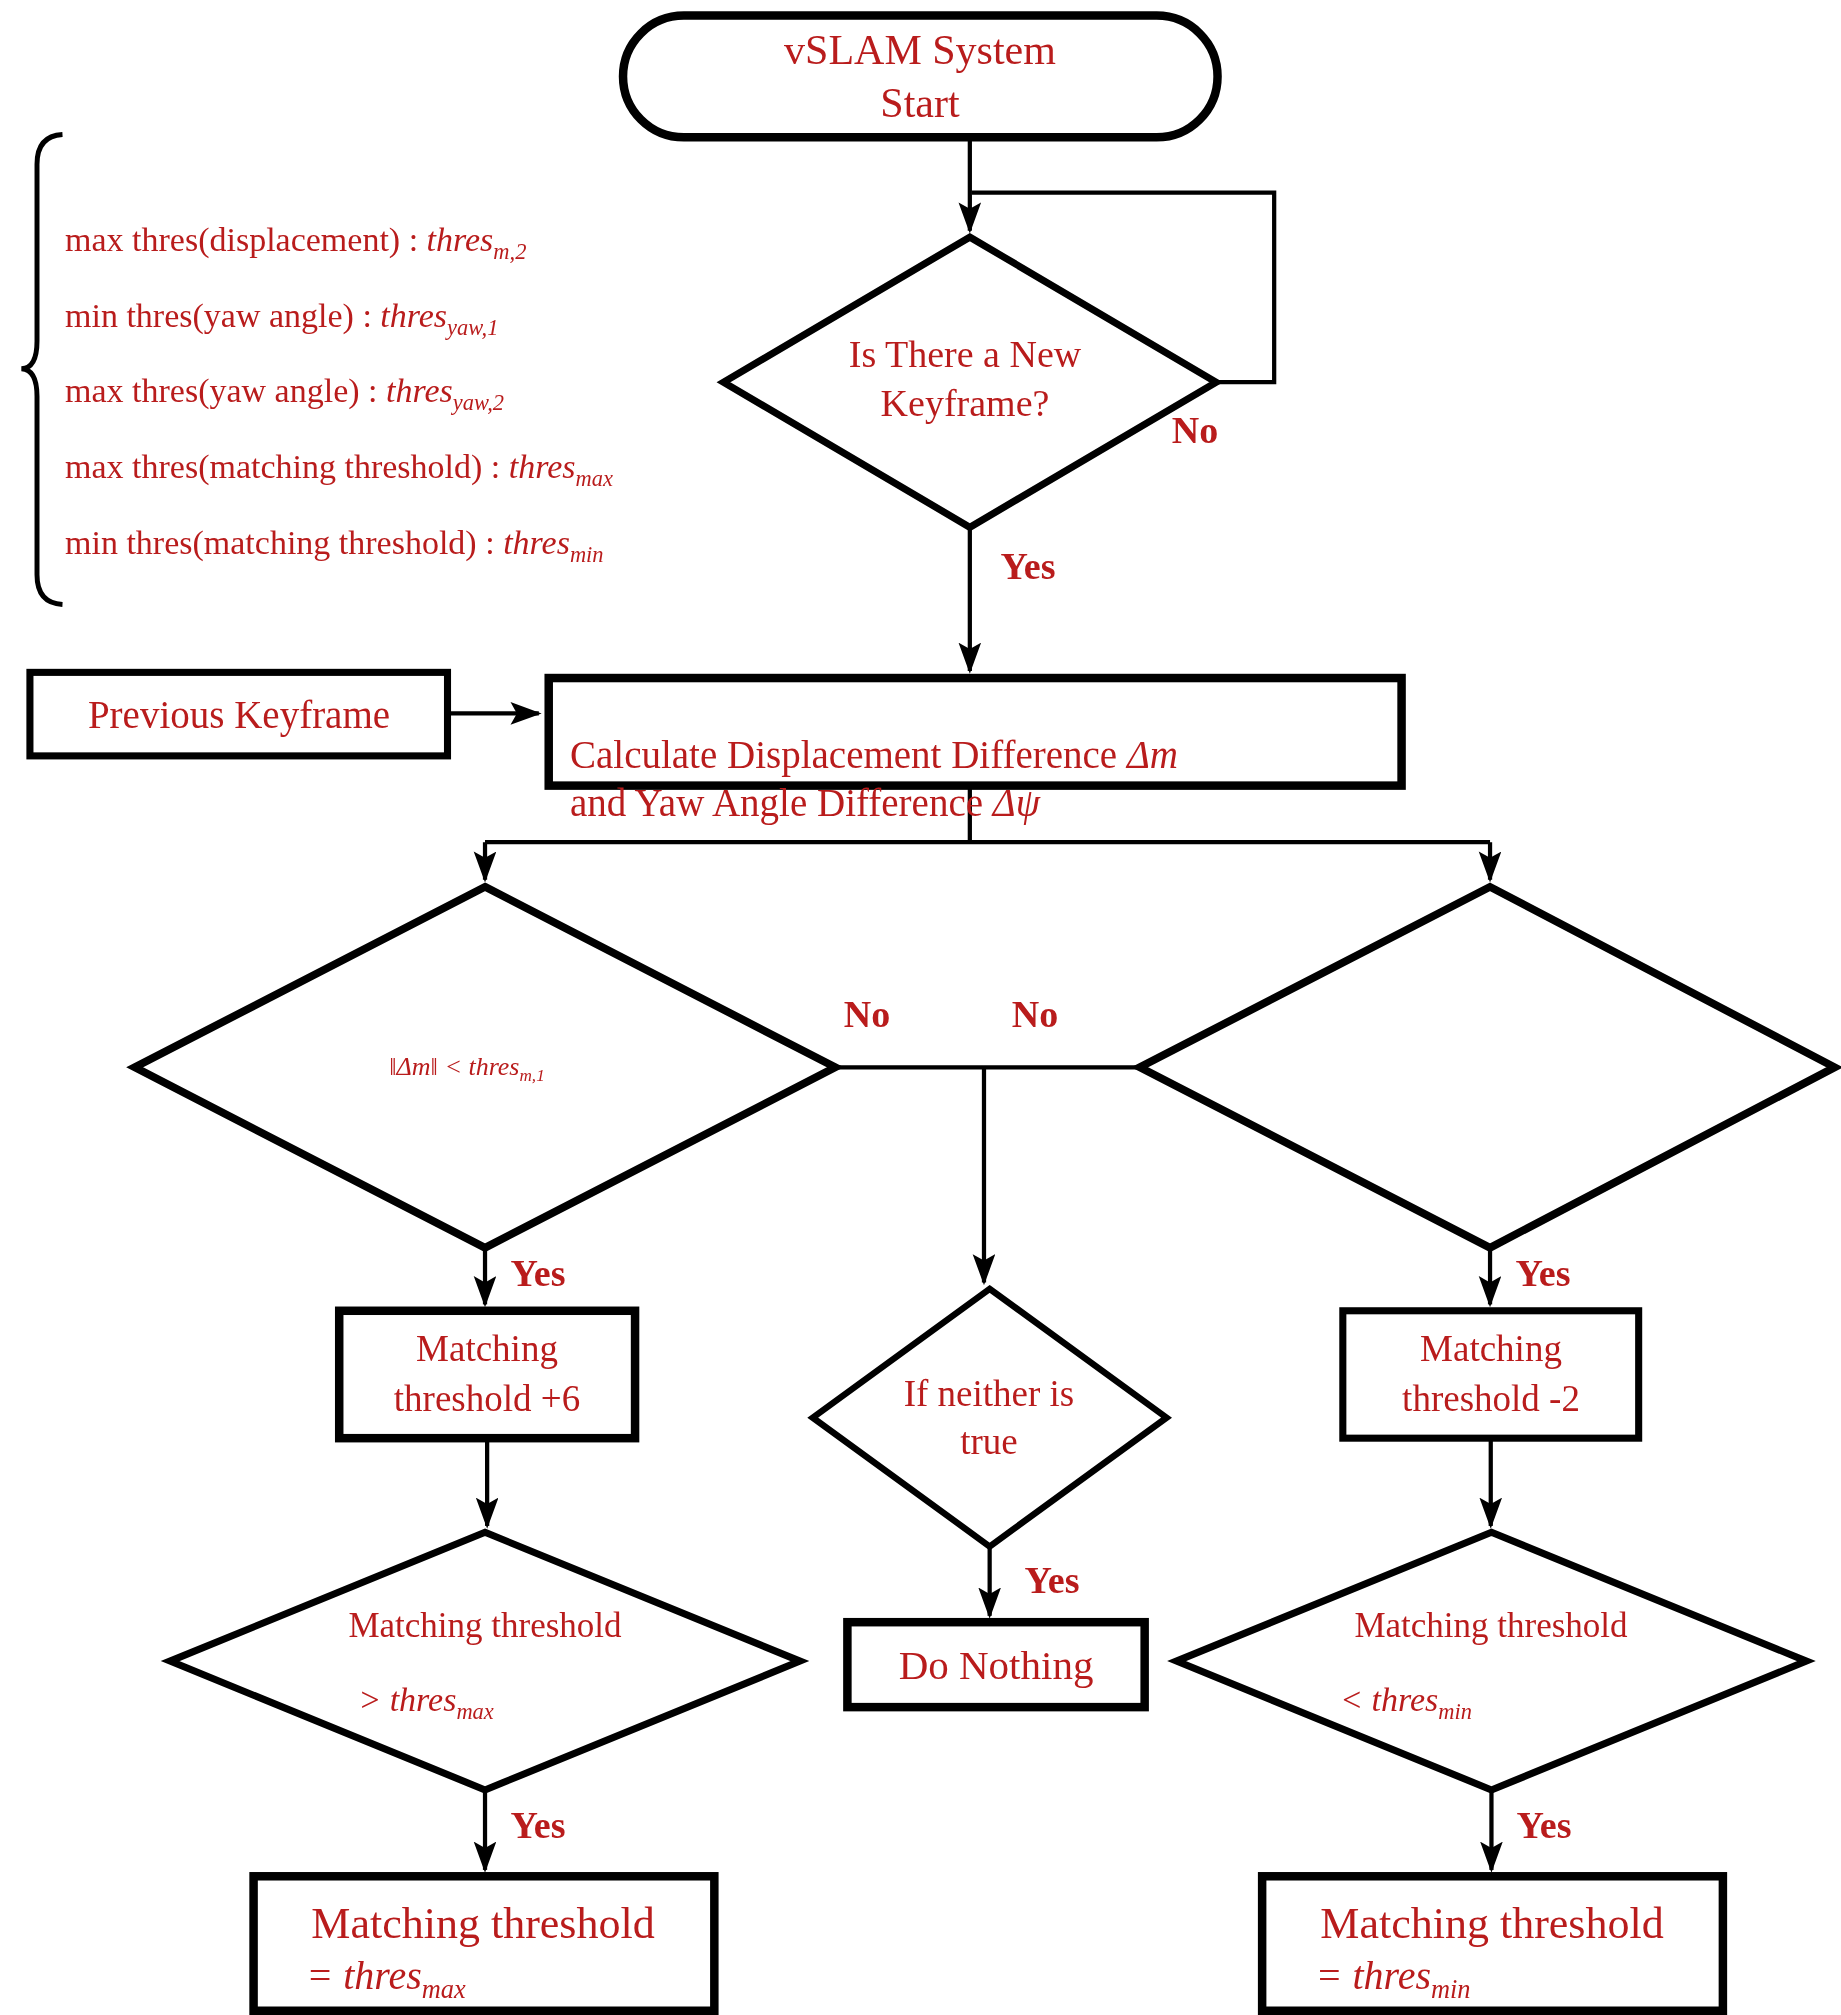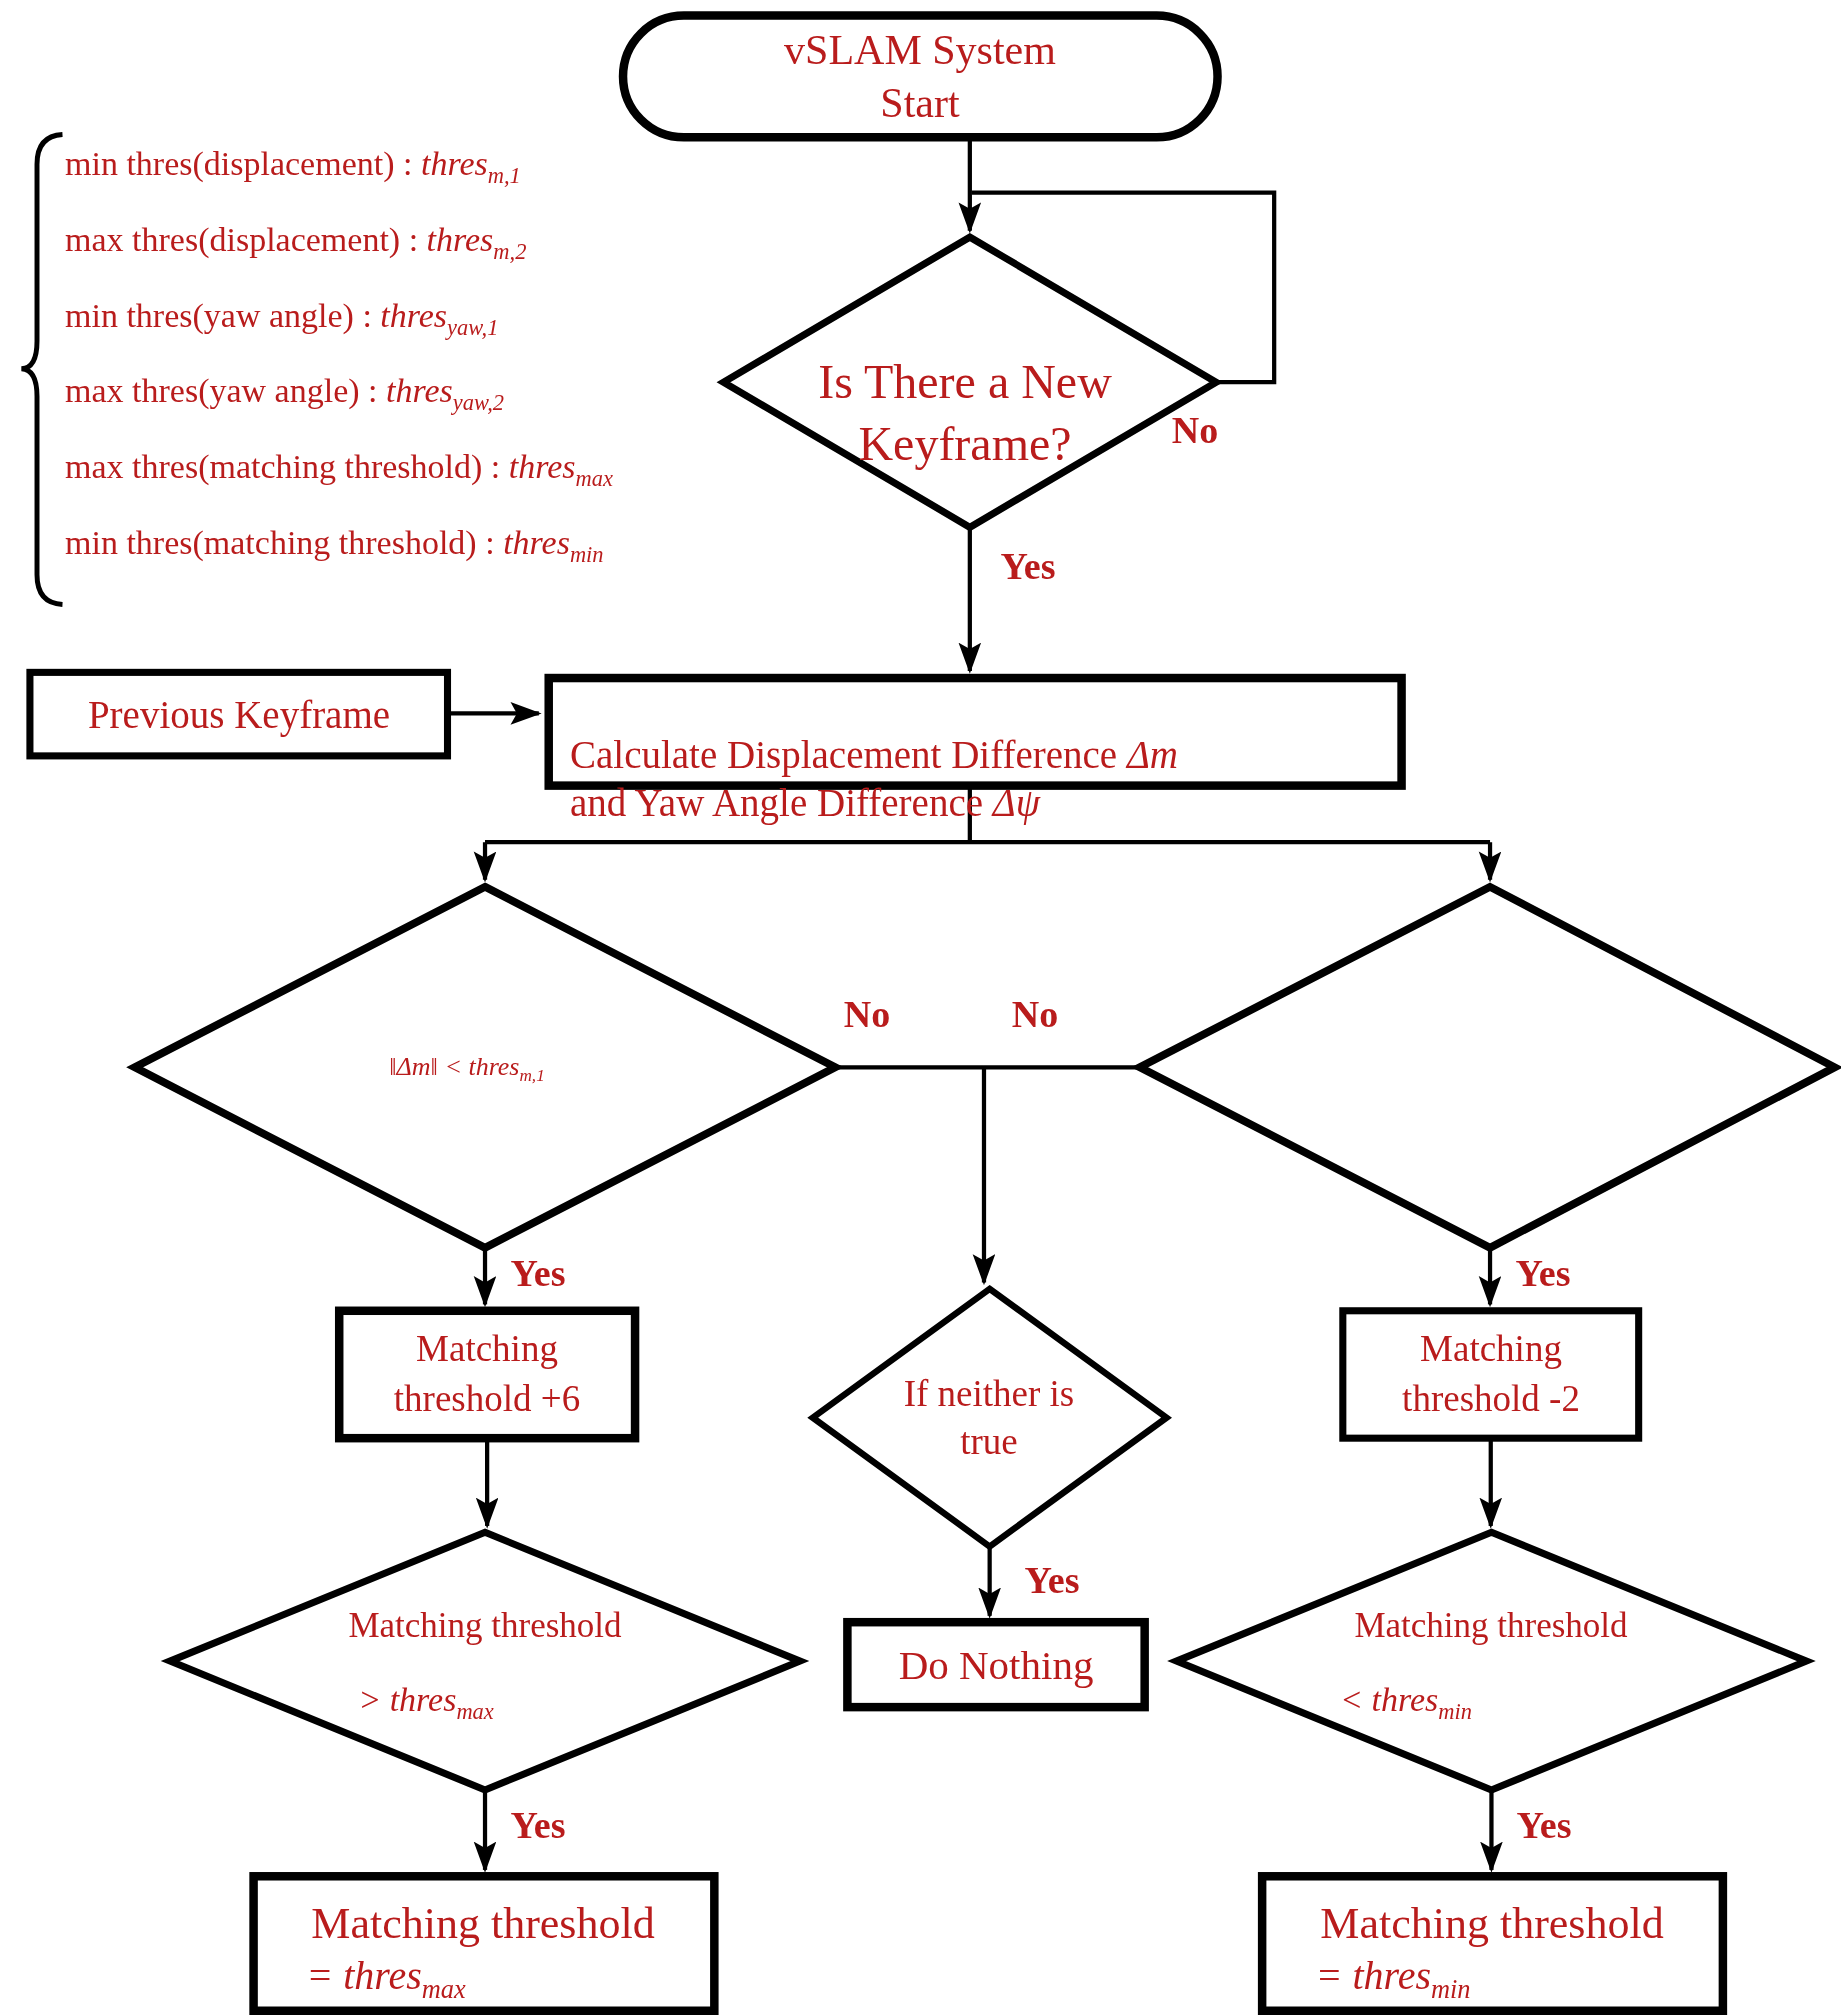--- a/index.html
+++ b/index.html
@@ -77,40 +77,37 @@
       <rect x="358" y="2651" width="651" height="190" stroke-width="12"></rect>
       <rect x="1783" y="2651" width="651" height="190" stroke-width="12"></rect>
     </g>
   </svg>
 
   <div class="txt ctr node-2l" style="left:920px;top:76px;font-size:42px;line-height:1.25;">
     <span class="l">vSLAM System</span>
     <span class="l">Start</span>
   </div>
 
-  <div class="txt vctr param-line" style="left:65px;top:164px;">
-    <span>min thres(displacement) : </span><span class="it">thres</span><sub class="it">m,1</sub>
-  </div>
   <div class="txt vctr param-line" style="left:65px;top:240px;">
     <span>max thres(displacement) : </span><span class="it">thres</span><sub class="it">m,2</sub>
   </div>
   <div class="txt vctr param-line" style="left:65px;top:316px;">
     <span>min thres(yaw angle) : </span><span class="it">thres</span><sub class="it">yaw,1</sub>
   </div>
   <div class="txt vctr param-line" style="left:65px;top:391px;">
     <span>max thres(yaw angle) : </span><span class="it">thres</span><sub class="it">yaw,2</sub>
   </div>
   <div class="txt vctr param-line" style="left:65px;top:467px;">
     <span>max thres(matching threshold) : </span><span class="it">thres</span><sub class="it">max</sub>
   </div>
   <div class="txt vctr param-line" style="left:65px;top:543px;">
     <span>min thres(matching threshold) : </span><span class="it">thres</span><sub class="it">min</sub>
   </div>
 
-  <div class="txt ctr node-2l" style="left:965px;top:379px;font-size:48px;line-height:1.3;margin-top:34px;">
+  <div class="txt ctr node-2l" style="left:965px;top:379px;font-size:38px;line-height:1.3;">
     <span class="l">Is There a New</span>
     <span class="l">Keyframe?</span>
   </div>
   <div class="txt ctr yesno" style="left:1195px;top:430px;">No</div>
   <div class="txt ctr yesno" style="left:1028px;top:566px;">Yes</div>
 
   <div class="txt ctr" style="left:239px;top:714px;font-size:39px;">Previous Keyframe</div>
 
   <div class="txt node-2l" style="left:570px;top:691px;font-size:39px;line-height:1.22;margin-top:40px;">
     <span class="l"><span>Calculate Displacement Difference </span><span class="math">Δm</span></span>

